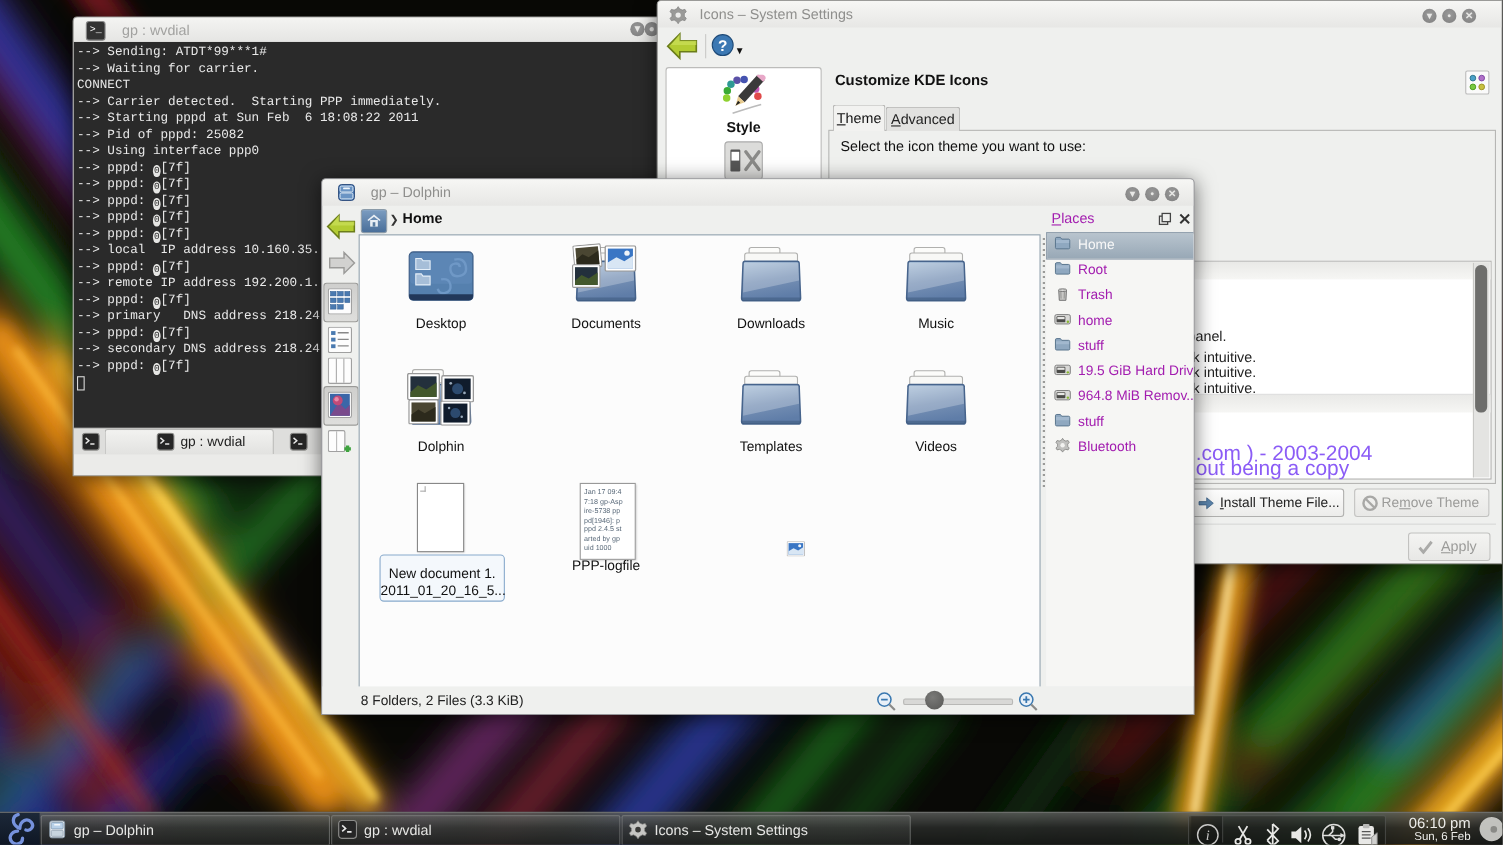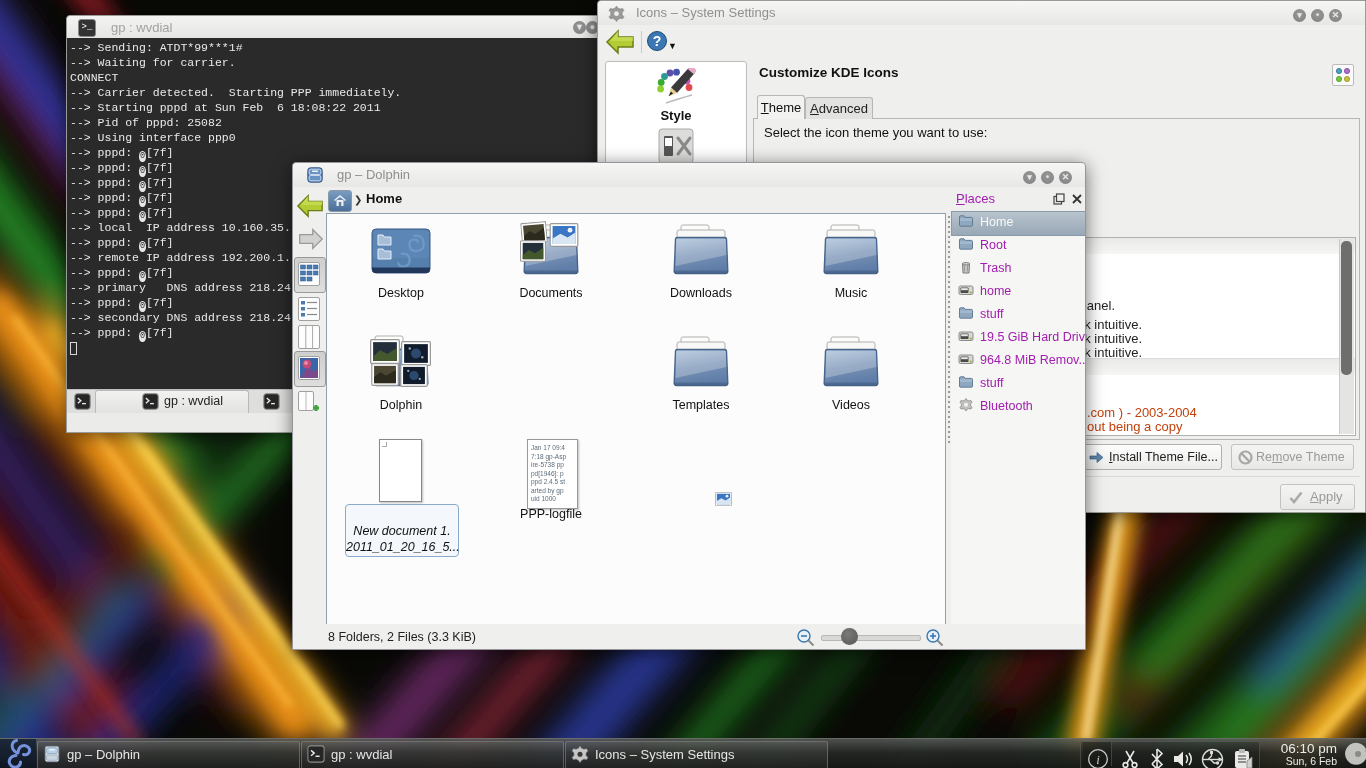--- a/index.html
+++ b/index.html
@@ -191,21 +191,21 @@
   <div style="position:absolute;left:207px;top:96px;width:66px;height:21px;background:#e2e2e0;border:1px solid #b6b6b4;border-bottom:none;border-radius:3px 3px 0 0;font-size:13px;color:#222;text-align:center;line-height:21px;"><span style="text-decoration:underline">A</span>dvanced</div>
   <div style="position:absolute;left:166px;top:124px;font-size:13px;color:#111;">Select the icon theme you want to use:</div>
 
   <div style="position:absolute;left:166px;top:236px;width:590px;height:197px;background:#fff;border:1px solid #b0b0ae;">
     <div style="position:absolute;left:0;top:0;width:100%;height:16px;background:linear-gradient(#e9e9e7,#f6f6f4);"></div>
     <div style="position:absolute;left:0;top:120px;width:100%;height:16px;background:linear-gradient(#e9e9e7,#f6f6f4);border-top:1px solid #ddd;"></div>
     <div style="position:absolute;right:240px;top:60px;font-size:13px;color:#222;white-space:nowrap;">icons for KDE applications and panel.</div>
     <div style="position:absolute;right:213px;top:79px;font-size:13px;color:#222;white-space:nowrap;">GTK apps to look intuitive.</div>
     <div style="position:absolute;right:213px;top:93px;font-size:13px;color:#222;white-space:nowrap;">GTK apps to look intuitive.</div>
     <div style="position:absolute;right:213px;top:107px;font-size:13px;color:#222;white-space:nowrap;">GTK apps to look intuitive.</div>
-    <div style="position:absolute;left:322px;top:168px;font-size:13px;color:#c2410c;line-height:14px;white-space:nowrap;">.com ) - 2003-2004<br>out being a copy</div>
+    <div style="position:absolute;left:322px;top:168px;font-size:19px;color:#8b5cf6;line-height:14px;white-space:nowrap;">.com ) - 2003-2004<br>out being a copy</div>
     <div style="position:absolute;right:1px;top:1px;width:14px;height:195px;background:#e4e4e2;border-left:1px solid #c8c8c6;">
           <div style="position:absolute;left:1px;top:2px;width:11px;height:134px;background:#6e6e6c;border-radius:5px;"></div>
         </div>
   </div>
 
   <div style="position:absolute;left:484px;top:443px;width:138px;height:24px;background:linear-gradient(#fdfdfd,#ececea);border:1px solid #b0b0ae;border-radius:3px;font-size:13px;color:#222;line-height:24px;white-space:nowrap;">
     <svg style="position:absolute;left:6px;top:5px" width="15" height="15" viewBox="0 0 15 15">
           <path d="M1 6 L8 6 L8 2.5 L14 7.5 L8 12.5 L8 9 L1 9 Z" fill="#5b84ab" stroke="#3a5f85" stroke-width="0.7"></path>
         </svg>
     <span style="margin-left:26px;font-size:12.5px;"><span style="text-decoration:underline">I</span>nstall Theme File...</span>
@@ -426,21 +426,21 @@
   <div class="fitem" style="left:348px;top:170px;"><svg width="64" height="58" viewBox="0 0 64 58">
           <use href="#fold"></use>
         </svg><div class="flab">Templates</div></div>
   <div class="fitem" style="left:498px;top:170px;"><svg width="64" height="58" viewBox="0 0 64 58">
           <use href="#fold"></use>
         </svg><div class="flab">Videos</div></div>
 
   <div style="position:absolute;left:86px;top:276px;width:41px;height:61px;background:#fff;border:1px solid #888;box-shadow:1px 1px 2px rgba(0,0,0,0.25);">
         <div style="position:absolute;left:2px;top:2px;width:4px;height:4px;border-right:1px solid #aaa;border-bottom:1px solid #aaa;"></div>
       </div>
-  <div style="position:absolute;left:52px;top:341px;width:112px;height:33px;border:1px solid #88aacc;border-radius:4px;background:#f4f8fc;text-align:center;font-size:12.5px;color:#111;line-height:16px;padding-top:18px;font-style:italic;">New document 1.<br>2011_01_20_16_5...</div>
+  <div style="position:absolute;left:52px;top:341px;width:112px;height:33px;border:1px solid #88aacc;border-radius:4px;background:#f4f8fc;text-align:center;font-size:12.5px;color:#111;line-height:16px;padding-top:8px;">New document 1.<br>2011_01_20_16_5...</div>
   <div style="position:absolute;left:234px;top:276px;width:46px;height:64px;background:#fff;border:1px solid #999;box-shadow:1px 1px 2px rgba(0,0,0,0.25);font-size:6.5px;color:#5a6a7a;line-height:8.5px;padding:4px 0 0 3px;overflow:hidden;">Jan 17 09:4<br>7:18 gp-Asp<br>ire-5738 pp<br>pd[1946]: p<br>ppd 2.4.5 st<br>arted by gp<br>uid 1000</div>
   <div style="position:absolute;left:198px;top:344px;width:120px;text-align:center;font-size:12.5px;color:#111;">PPP-logfile</div>
   <svg style="position:absolute;left:422px;top:329px" width="17" height="14" viewBox="0 0 24 20">
         <use href="#photo2" width="24" height="20"></use>
       </svg>
 
   <div style="position:absolute;left:658px;top:48px;width:136px;height:23px;background:linear-gradient(#b8c4ce,#98a8b6);border:1px solid #8a9aa8;"></div>
   <div class="prow" style="top:48px;color:#f8f8f8;"><svg width="16" height="16" viewBox="0 0 16 16">
           <use href="#sfolder"></use>
         </svg><span>Home</span></div>

